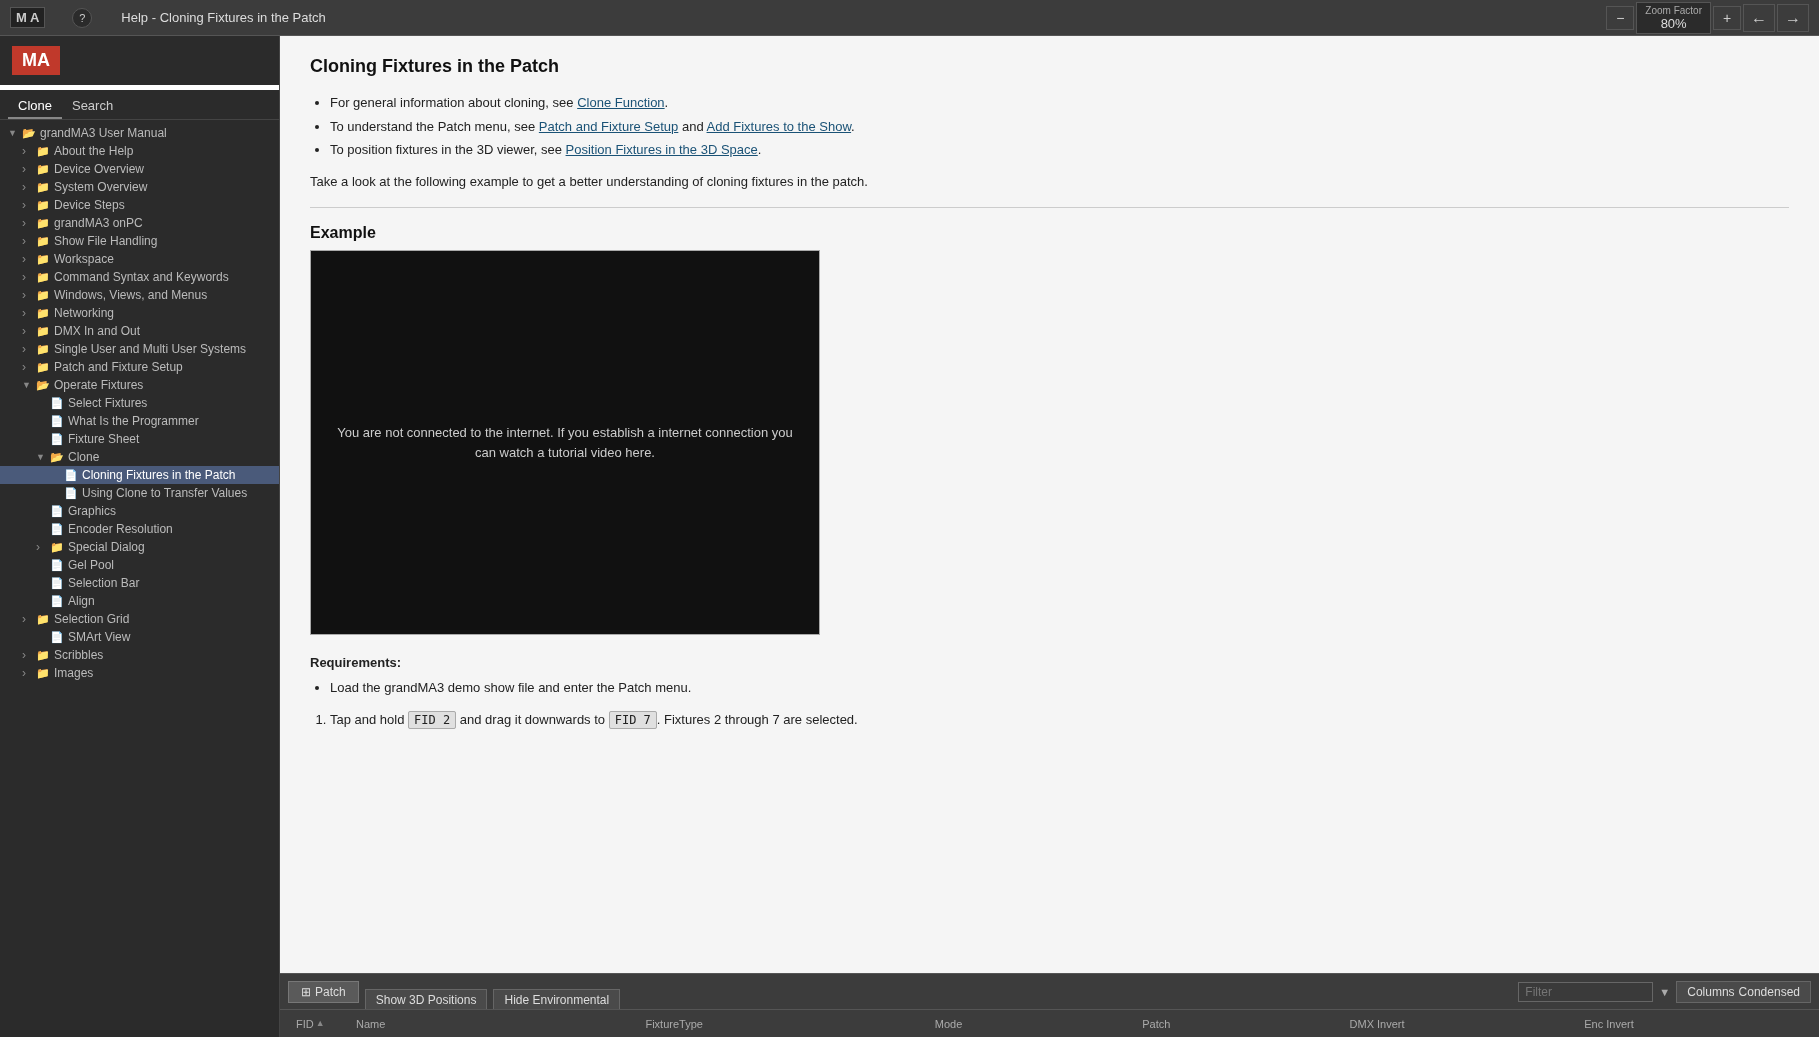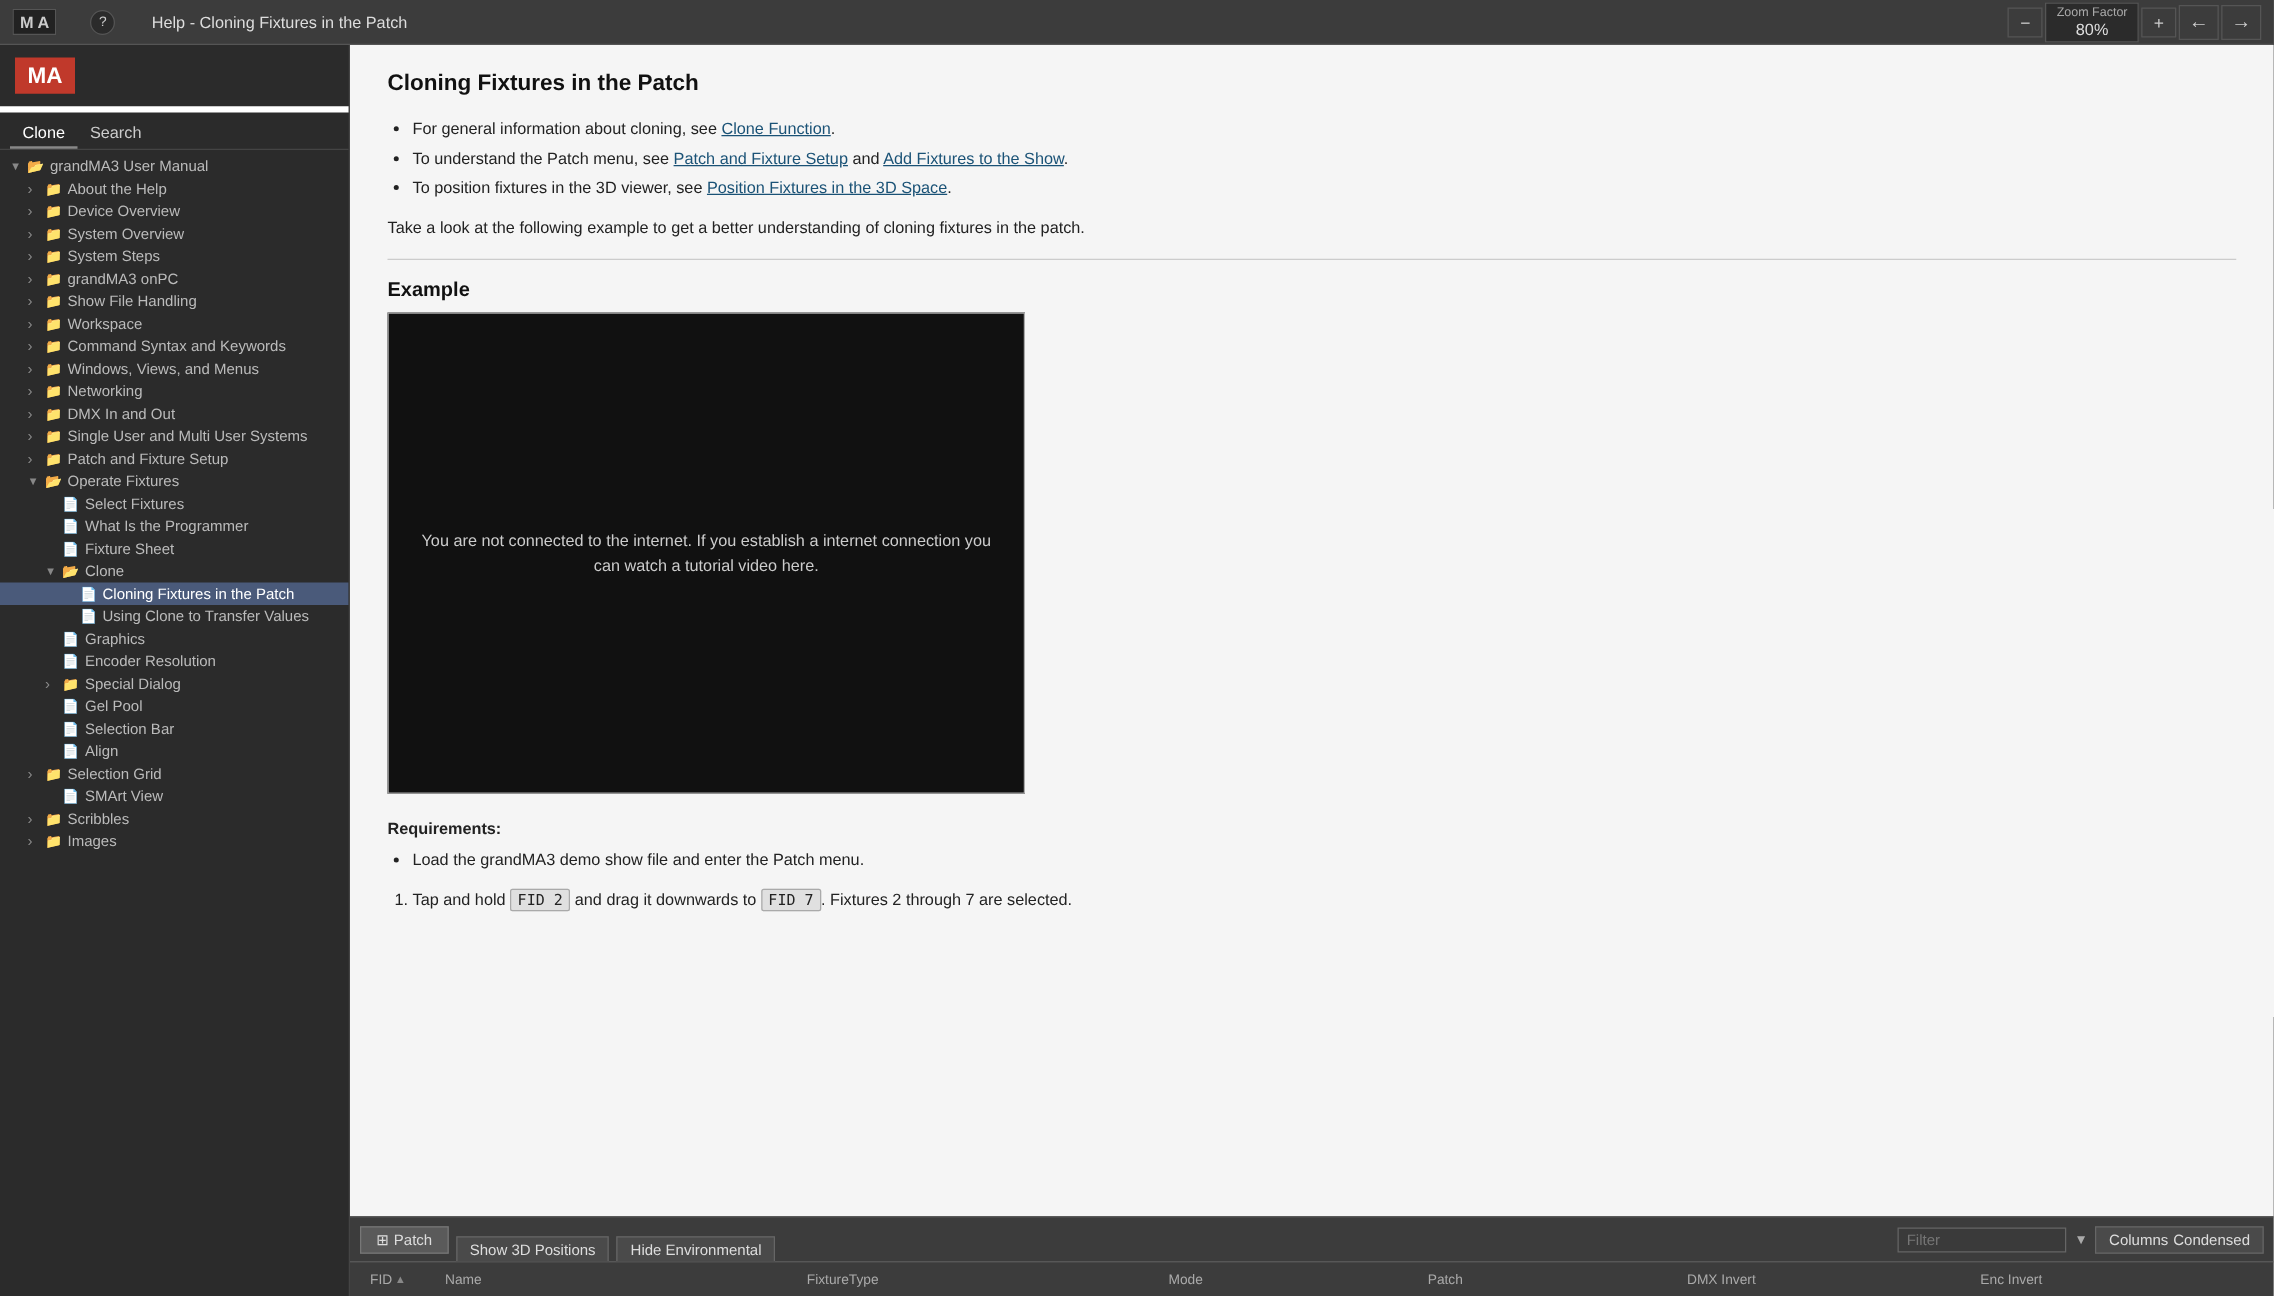--- a/index.html
+++ b/index.html
@@ -269,21 +269,21 @@
           <span class="tree-label">Device Overview</span>
         </div>
         <div class="tree-item" style="padding-left: 22px;">
           <span class="tree-arrow" style="font-size: 12px;">›</span>
           <span class="tree-icon" style="font-size: 11px;">📁</span>
           <span class="tree-label">System Overview</span>
         </div>
         <div class="tree-item" style="padding-left: 22px;">
           <span class="tree-arrow" style="font-size: 12px;">›</span>
           <span class="tree-icon" style="font-size: 11px;">📁</span>
-          <span class="tree-label">System Steps</span>
+          <span class="tree-label">Device Steps</span>
         </div>
         <div class="tree-item" style="padding-left: 22px;">
           <span class="tree-arrow" style="font-size: 12px;">›</span>
           <span class="tree-icon" style="font-size: 11px;">📁</span>
           <span class="tree-label">grandMA3 onPC</span>
         </div>
         <div class="tree-item" style="padding-left: 22px;">
           <span class="tree-arrow" style="font-size: 12px;">›</span>
           <span class="tree-icon" style="font-size: 11px;">📁</span>
           <span class="tree-label">Show File Handling</span>

